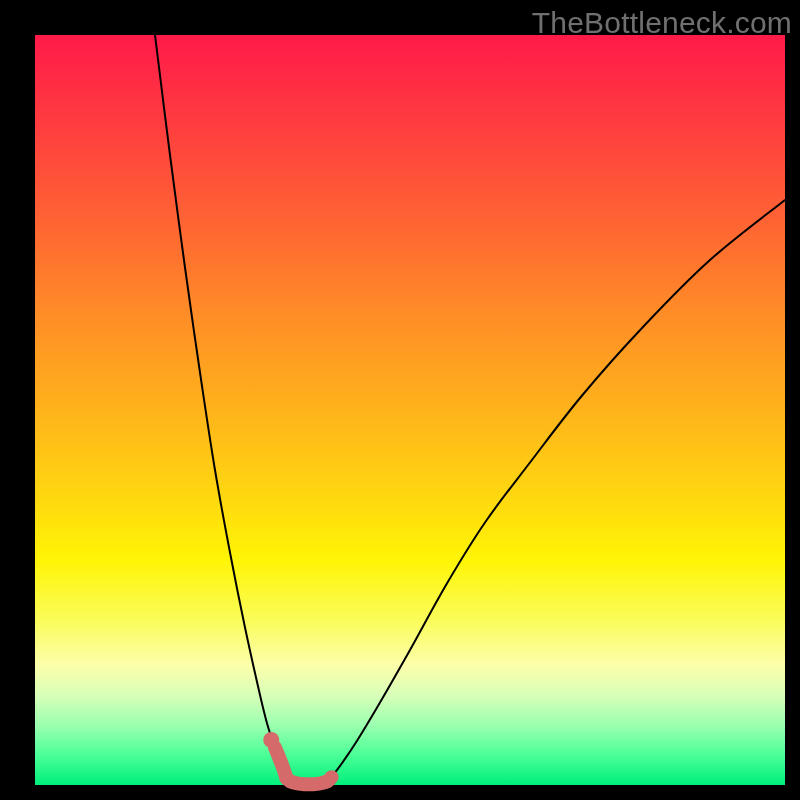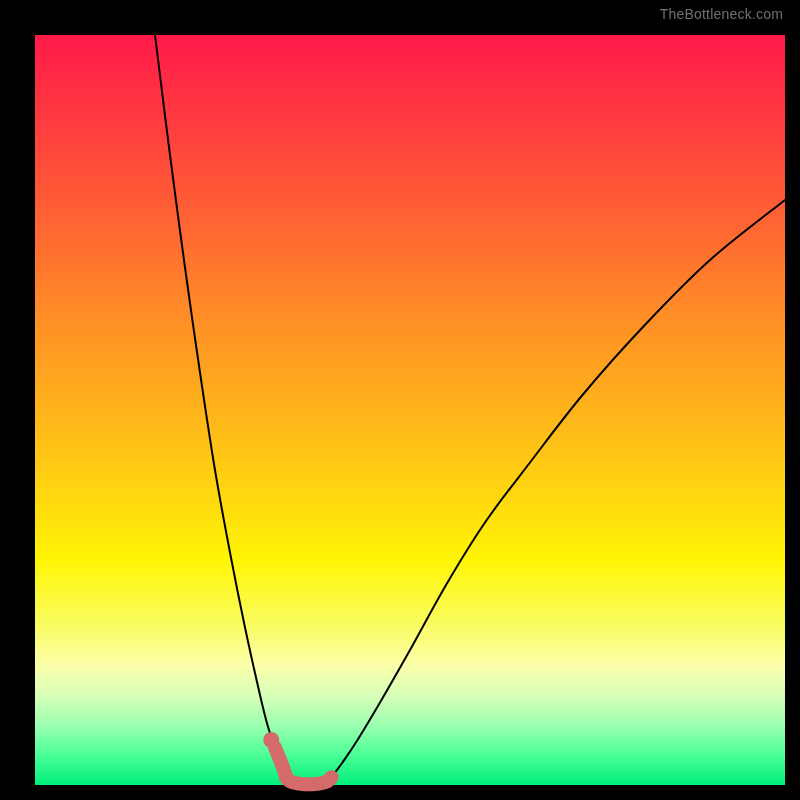--- a/index.html
+++ b/index.html
@@ -33,23 +33,23 @@
       #fcffaa 84%,
       #d8ffb8 88%,
       #9cffb0 92%,
       #4bff96 96%,
       #00ef7b 100%
     );
   }
   .watermark {
     position: absolute;
     top: 6px;
-    right: 17px;
+    right: 8px;
     color: #707070;
-    font-size: 14px;
+    font-size: 30px;
     letter-spacing: 0.2px;
     font-weight: 400;
     z-index: 5;
   }
   svg.curves {
     position: absolute;
     left: 0;
     top: 0;
     width: 750px;
     height: 750px;

